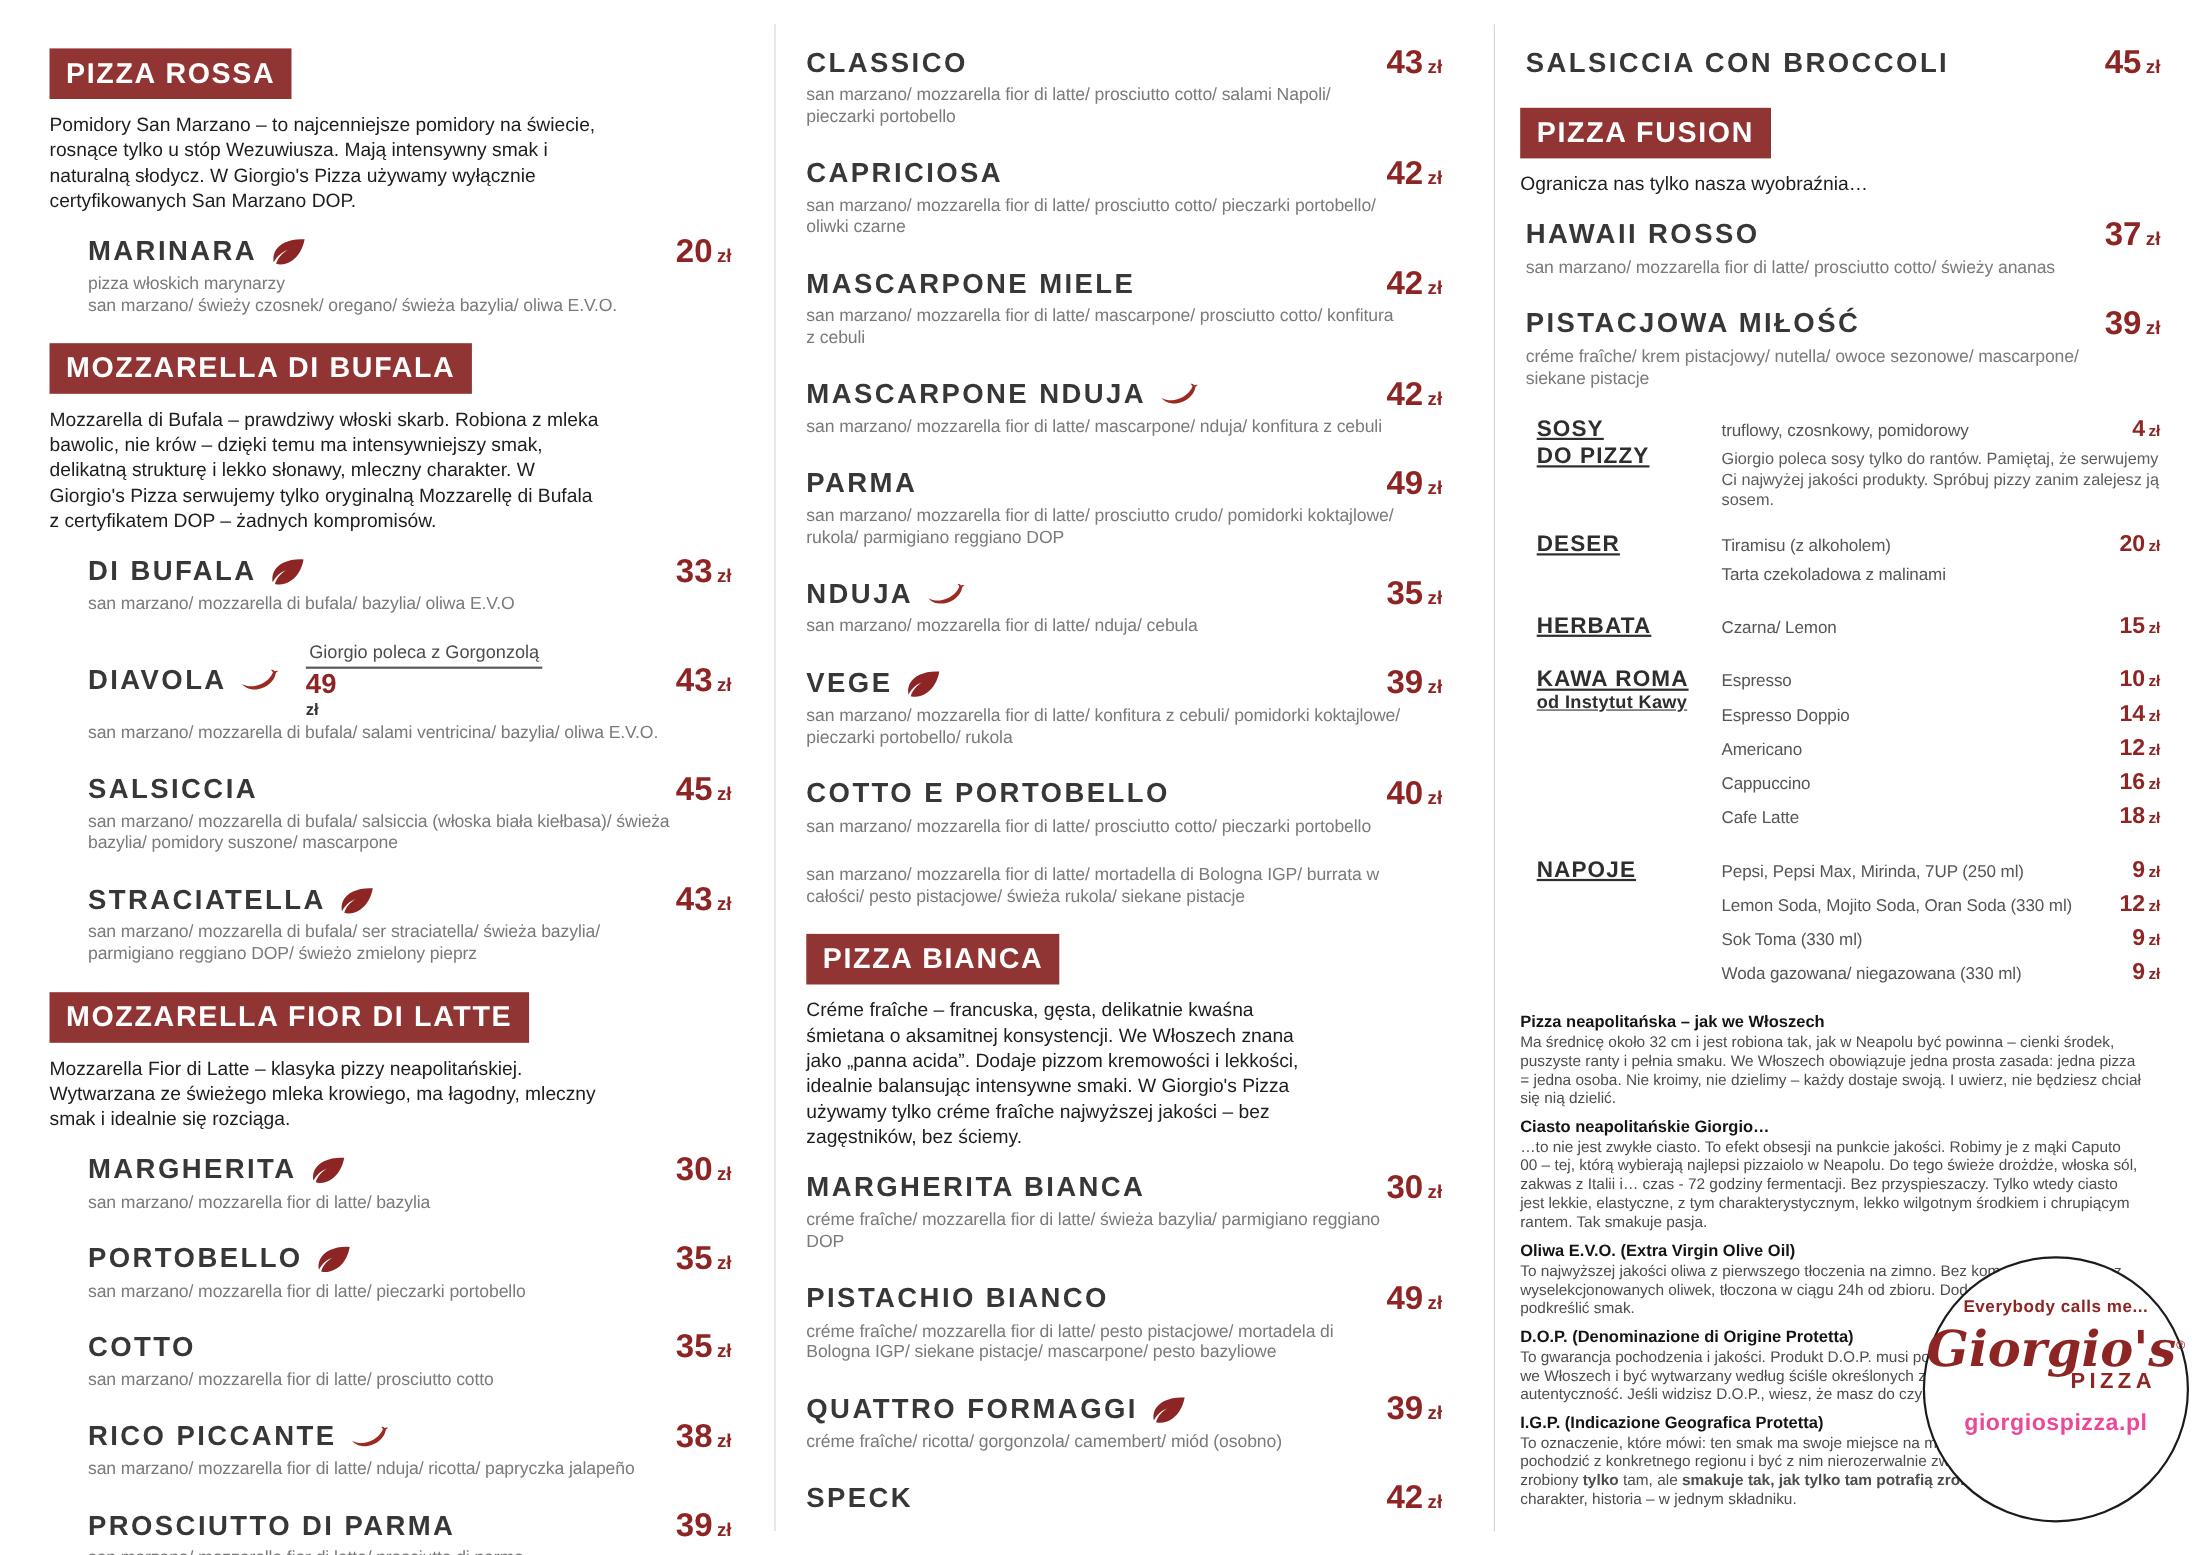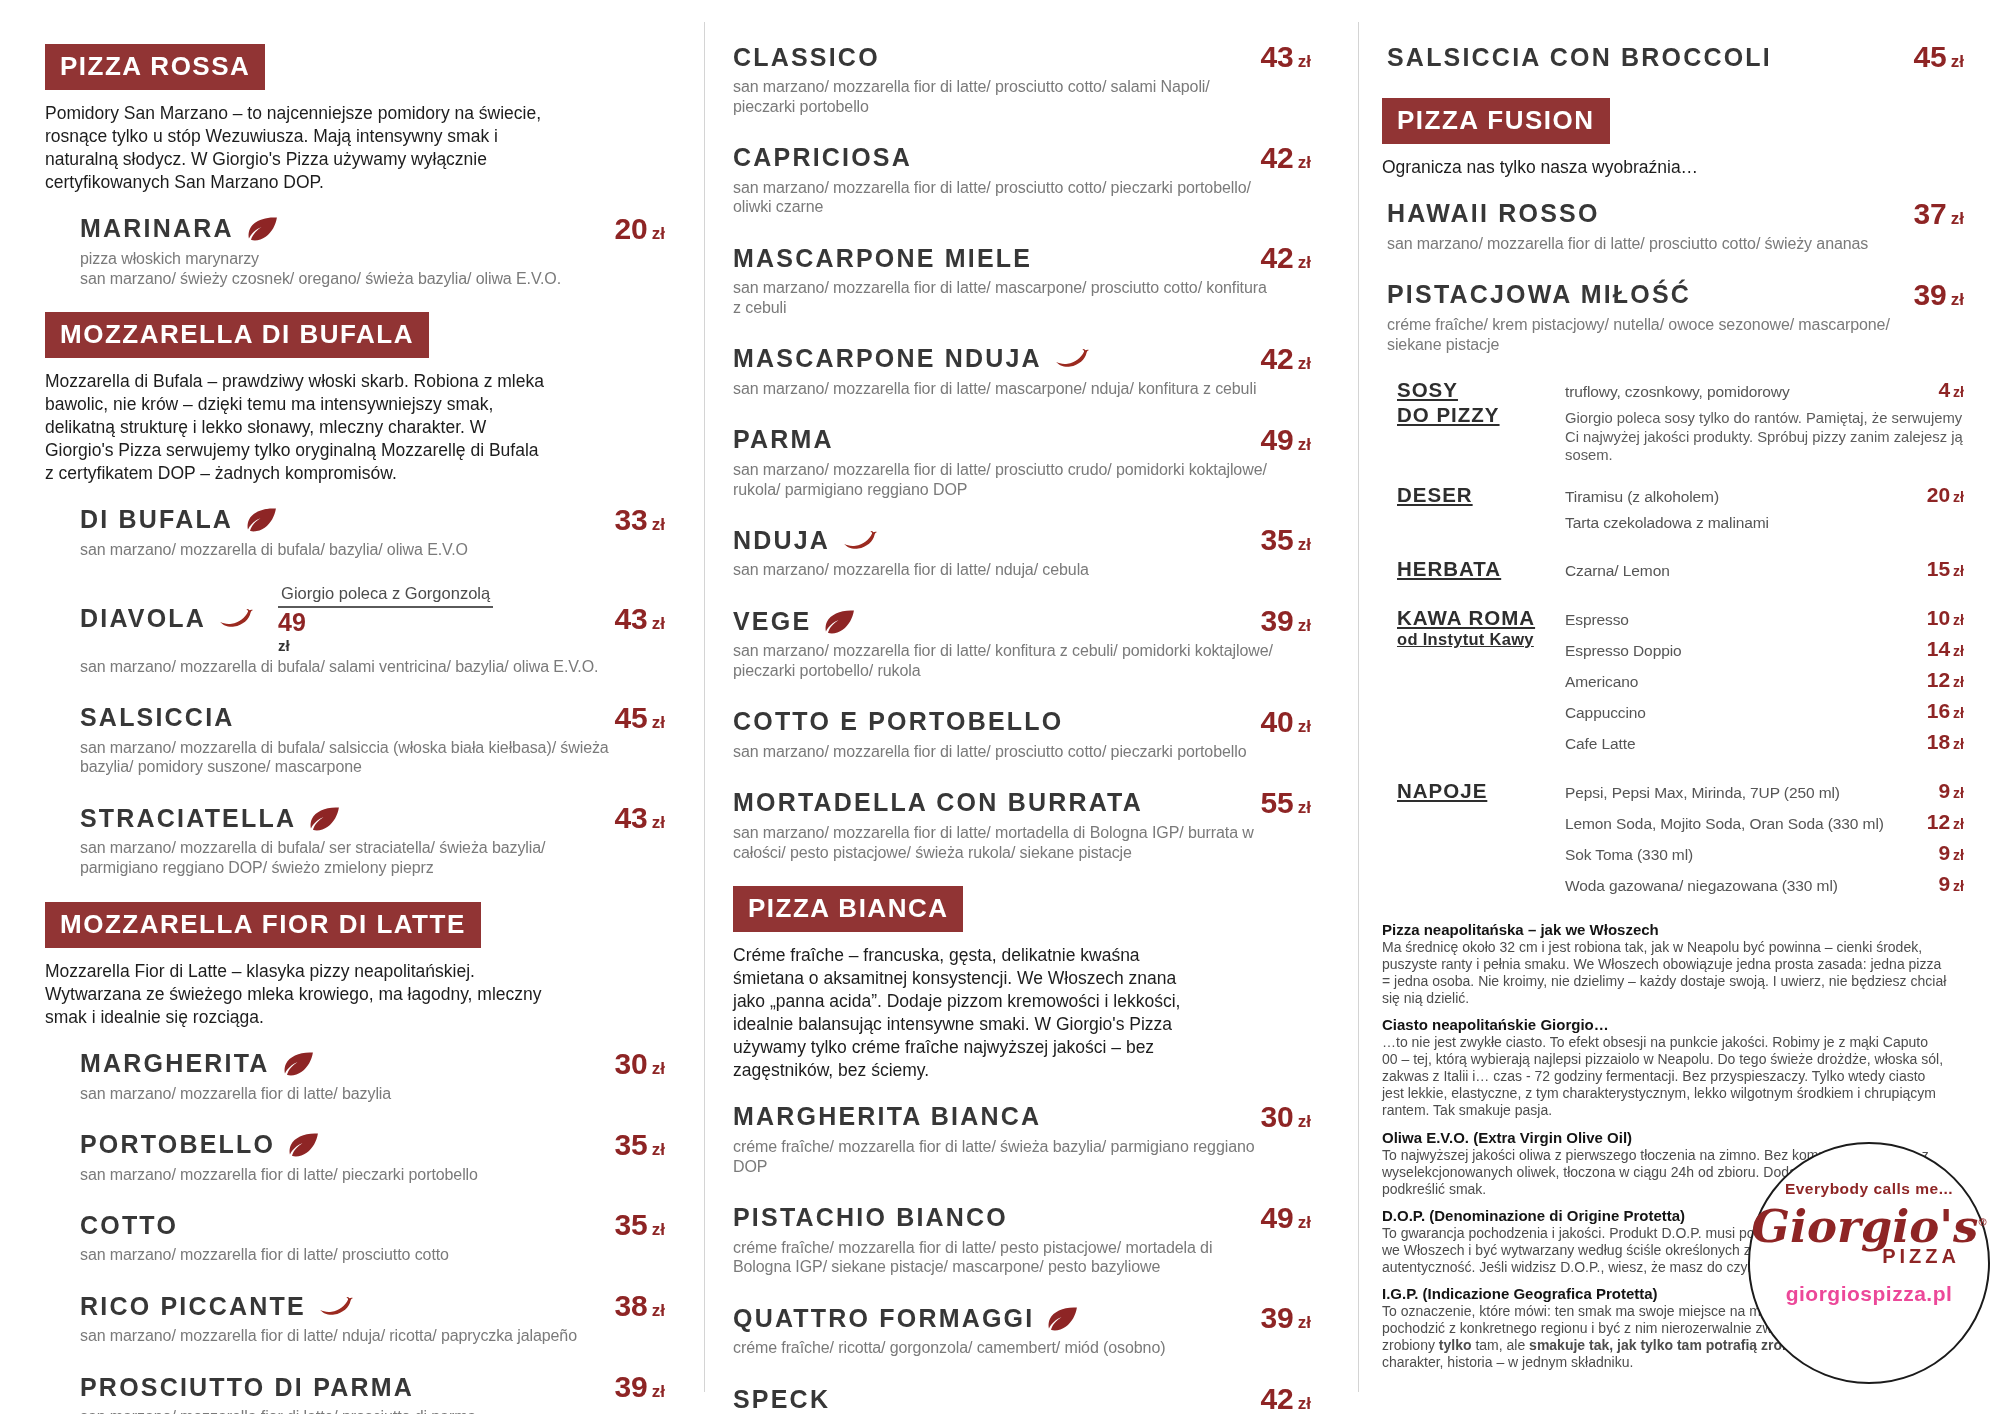--- a/index.html
+++ b/index.html
@@ -289,24 +289,20 @@
       <div class="item">
         <div class="item-head">
           <span class="item-name">COTTO E PORTOBELLO</span>
           <span class="price"><span class="p-num">40</span><span class="p-unit">zł</span></span>
         </div>
         <div class="item-desc">
           <div>san marzano/ mozzarella fior di latte/ prosciutto cotto/ pieczarki portobello</div>
         </div>
       </div>
       <div class="item">
-        <div class="item-head">
-          <span class="item-name">MORTADELLA CON BURRATA</span>
-          <span class="price"><span class="p-num">55</span><span class="p-unit">zł</span></span>
-        </div>
         <div class="item-desc">
           <div>san marzano/ mozzarella fior di latte/ mortadella di Bologna IGP/ burrata w całości/ pesto pistacjowe/ świeża rukola/ siekane pistacje</div>
         </div>
       </div>
       <div class="band-wrap"><span class="band">PIZZA BIANCA</span></div>
       <div class="intro">Créme fraîche – francuska, gęsta, delikatnie kwaśna śmietana o aksamitnej konsystencji. We Włoszech znana jako „panna acida”. Dodaje pizzom kremowości i lekkości, idealnie balansując intensywne smaki. W Giorgio's Pizza używamy tylko créme fraîche najwyższej jakości – bez zagęstników, bez ściemy.</div>
       <div class="item">
         <div class="item-head">
           <span class="item-name">MARGHERITA BIANCA</span>
           <span class="price"><span class="p-num">30</span><span class="p-unit">zł</span></span>

